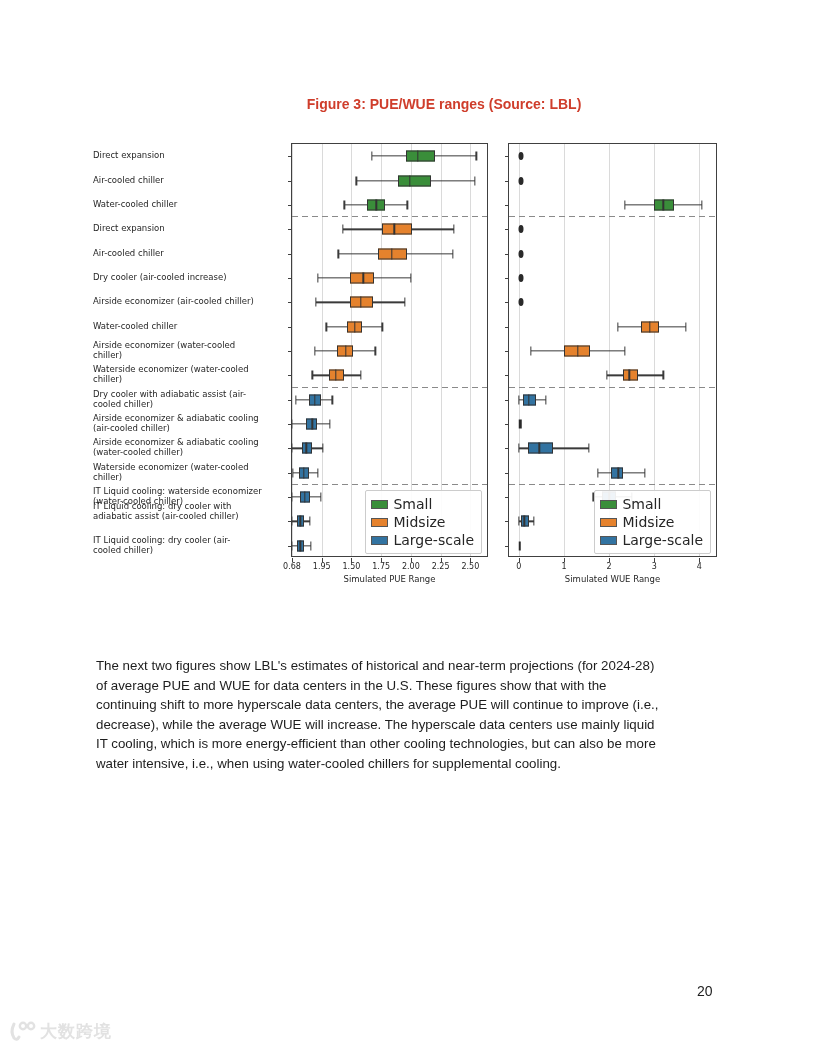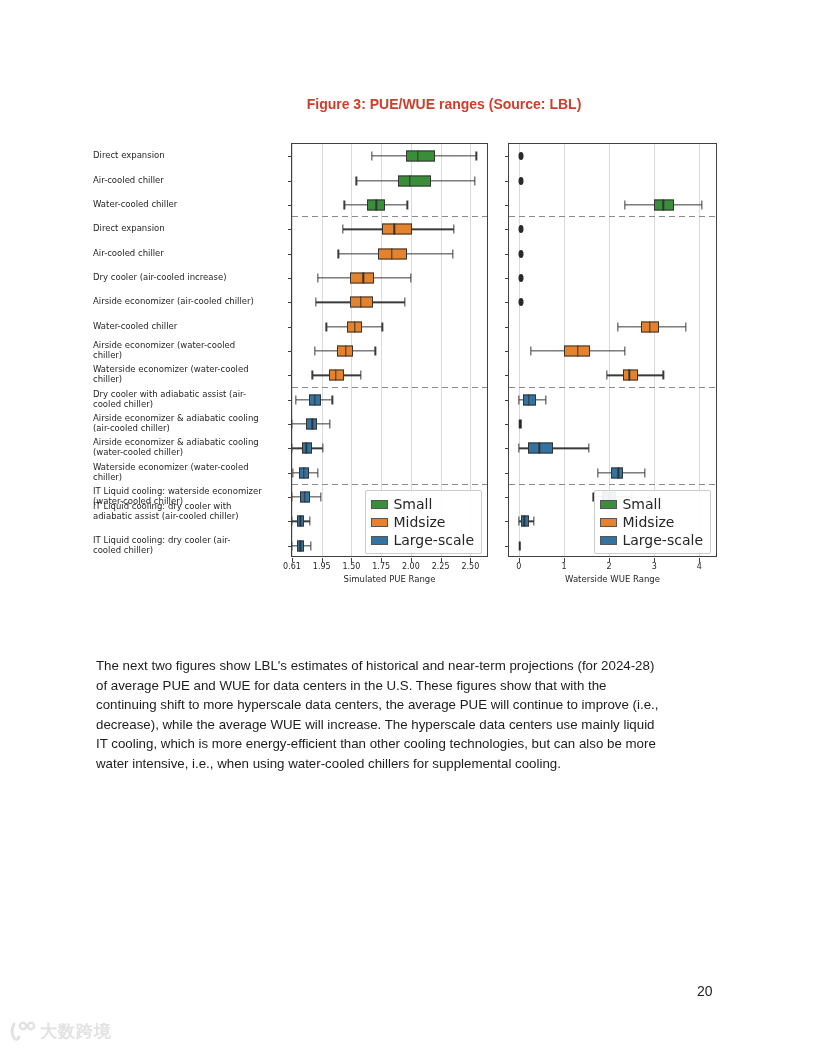--- a/index.html
+++ b/index.html
@@ -84,21 +84,21 @@
         <div class="cat-label" style="top: 368px;">IT Liquid cooling: dry cooler with
 adiabatic assist (air-cooled chiller)</div>
         <div class="cat-label" style="top: 401.824px;">IT Liquid cooling: dry cooler (air-
 cooled chiller)</div>
       </div>
 
     <div class="panel" style="left:201px;width:197px;">
       <div class="plot-area">
           <div class="gridline" style="left: 0%;"></div>
           <div class="xtick" style="left: 0%; top: 414px;"></div>
-          <div class="xtick-label" style="left: 0%; top: 418px;">0.61</div>
+          <div class="xtick-label" style="left: 0%; top: 418px;">0.68</div>
           <div class="gridline" style="left: 15.2439%;"></div>
           <div class="xtick" style="left: 15.2439%; top: 414px;"></div>
           <div class="xtick-label" style="left: 15.2439%; top: 418px;">1.95</div>
           <div class="gridline" style="left: 30.4878%;"></div>
           <div class="xtick" style="left: 30.4878%; top: 414px;"></div>
           <div class="xtick-label" style="left: 30.4878%; top: 418px;">1.50</div>
           <div class="gridline" style="left: 45.7317%;"></div>
           <div class="xtick" style="left: 45.7317%; top: 414px;"></div>
           <div class="xtick-label" style="left: 45.7317%; top: 418px;">1.75</div>
           <div class="gridline" style="left: 60.9756%;"></div>
@@ -331,21 +331,21 @@
             <div class="legend-entry">
               <div class="legend-swatch" style="background: rgb(229, 130, 45);"></div>
               <div class="legend-label">Midsize</div>
             </div>
             <div class="legend-entry">
               <div class="legend-swatch" style="background: rgb(50, 115, 161);"></div>
               <div class="legend-label">Large-scale</div>
             </div>
           </div>
         </div>
-      <div class="xlabel" style="top:431px;">Waterside WUE Range</div>
+      <div class="xlabel" style="top:431px;">Simulated WUE Range</div>
     </div>
   </div>
 
   <div class="body-text">The next two figures show LBL's estimates of historical and near-term projections (for 2024-28)
 of average PUE and WUE for data centers in the U.S. These figures show that with the
 continuing shift to more hyperscale data centers, the average PUE will continue to improve (i.e.,
 decrease), while the average WUE will increase. The hyperscale data centers use mainly liquid
 IT cooling, which is more energy-efficient than other cooling technologies, but can also be more
 water intensive, i.e., when using water-cooled chillers for supplemental cooling.</div>
 

